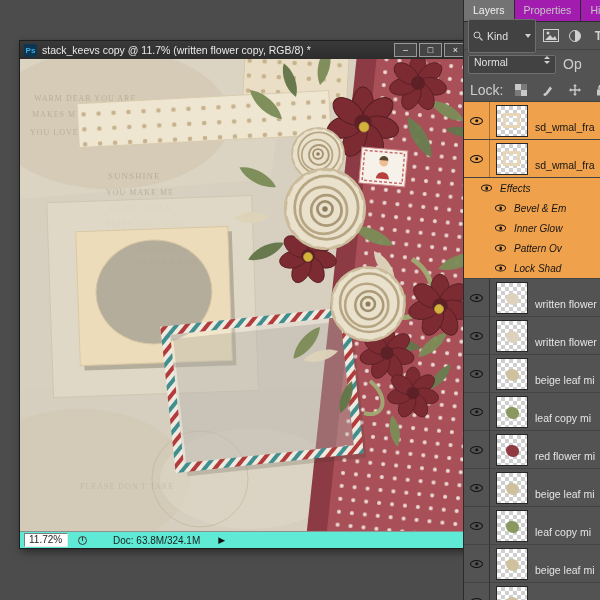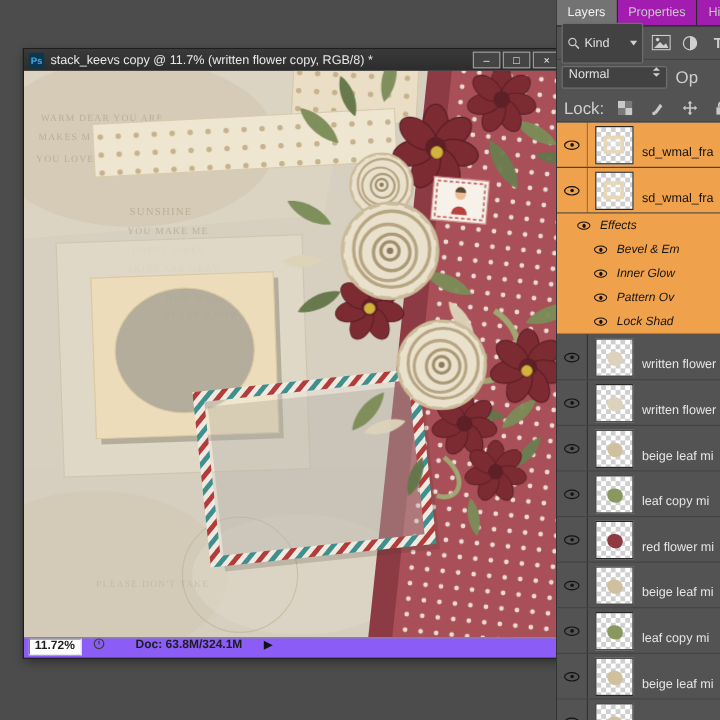--- a/index.html
+++ b/index.html
@@ -11,22 +11,22 @@
                 background:#3f3f3f; border:1px solid #1e1e1e; box-shadow:2px 3px 8px rgba(0,0,0,.45); }
   .title-bar { height:18px; background:linear-gradient(#3a3a3a,#2c2c2c); display:flex; align-items:center; }
   .ps-icon { width:13px; height:13px; background:#0a3652; color:#3fa9e0; font-size:8px; font-weight:bold;
              display:flex; align-items:center; justify-content:center; margin:0 5px 0 4px; border-radius:2px; flex:none; }
   .title-text { color:#e8e8e8; font-size:10.5px; font-weight:normal; white-space:nowrap; overflow:hidden; }
   .win-buttons { margin-left:auto; display:flex; gap:2px; padding-right:3px; flex:none; }
   .win-btn { width:23px; height:14px; border:1px solid #9a9a9a; background:#454545; color:#f0f0f0;
              font-size:9px; line-height:12px; text-align:center; }
   .canvas-area { position:relative; width:450px; height:472px; background:#8a8a8a; overflow:hidden; }
   .art { display:block; width:450px; height:472px; }
-  .status-bar { height:17px; background:#8b5cf6; border-top:1px solid #8f8f8f; display:flex; align-items:flex-start;
-                font-size:10px; color:#1d1d1d;font-weight:bold; }
+  .status-bar { height:17px; background:#5eead4; border-top:1px solid #8f8f8f; display:flex; align-items:center;
+                font-size:10px; color:#1d1d1d; }
   .zoom-box { background:#fff; border:1px solid; border-color:#7d7d7d #e9e9e9 #e9e9e9 #7d7d7d; height:14px;
               line-height:12px; padding:0 4px; margin-left:4px; min-width:44px; }
   .clock-icon { width:9px; height:9px; border:1.5px solid #3c3c3c; border-radius:50%; margin-left:10px; position:relative; }
   .clock-icon::after { content:''; position:absolute; left:2.5px; top:0.5px; width:1.5px; height:3.5px; background:#3c3c3c; }
   .doc-info { margin-left:26px; white-space:nowrap; }
   .status-arrow { margin-left:18px; font-size:9px; color:#111; }
 
   
   .panel { position:absolute; left:463px; top:0; width:150px; height:600px; background:#535353; border-left:1px solid #2b2b2b; }
   .panel-tabs { height:22px; background:#383838; display:flex; border-bottom:1px solid #2b2b2b; }

